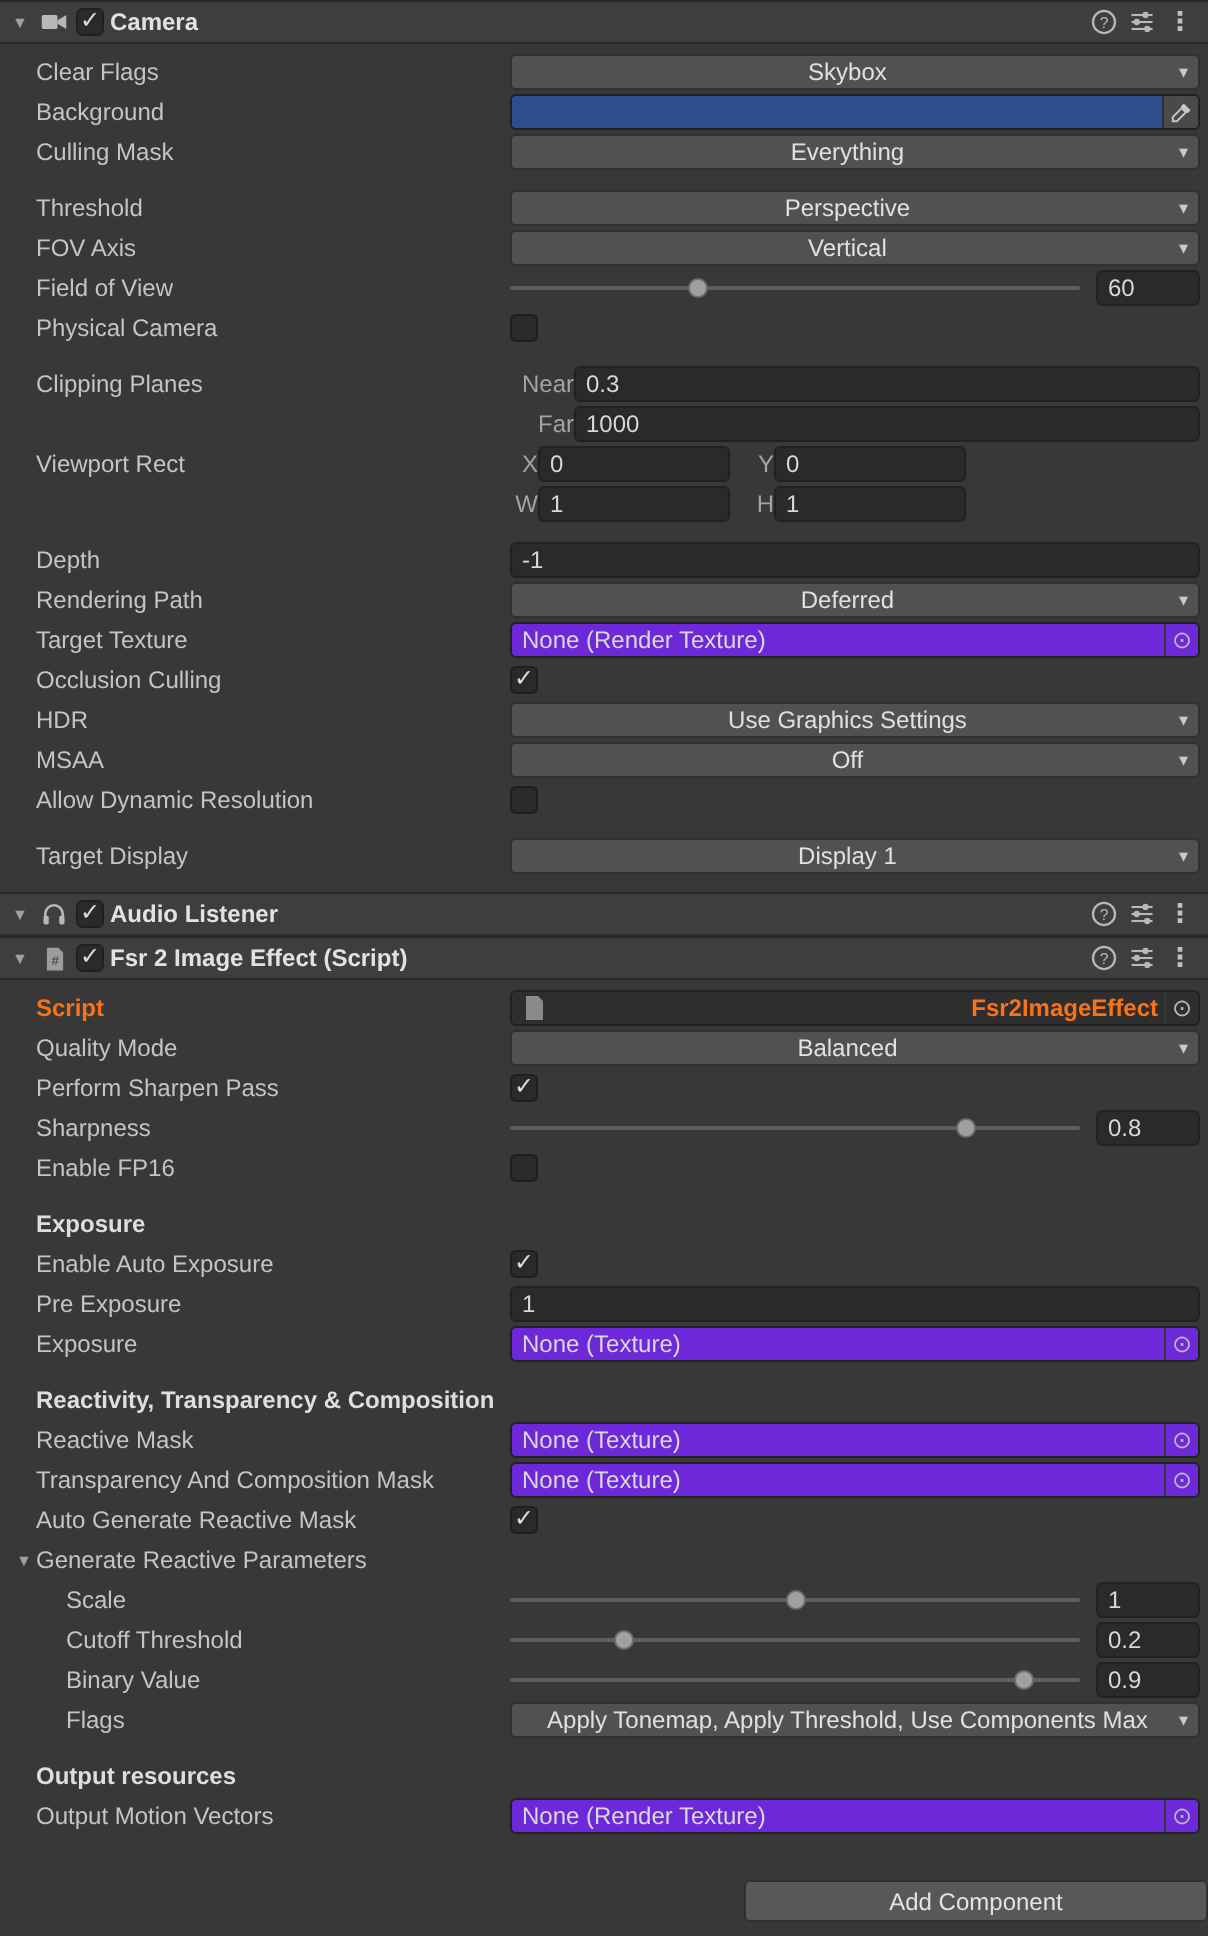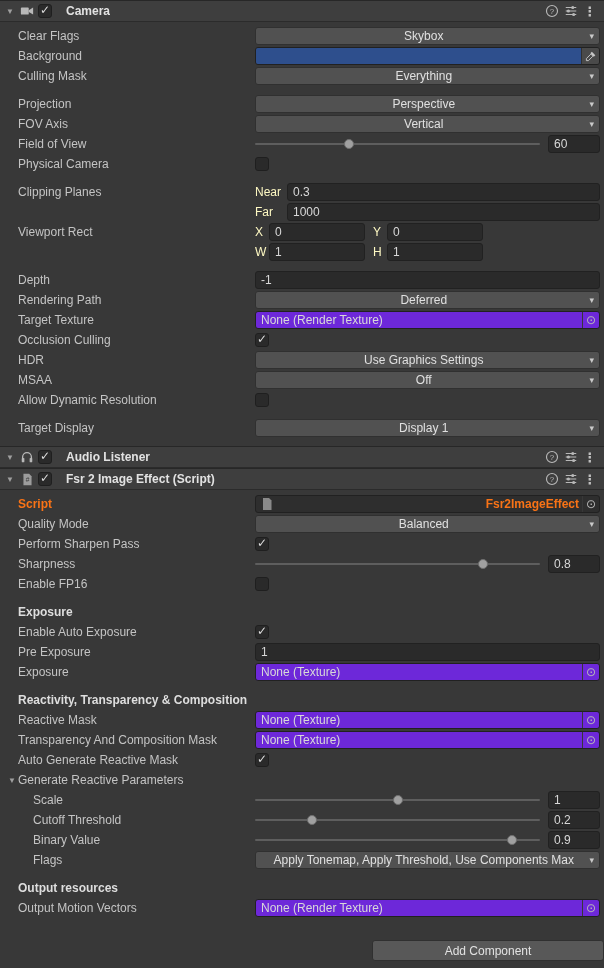--- a/index.html
+++ b/index.html
@@ -9,21 +9,21 @@
     font-family:"Liberation Sans","DejaVu Sans",sans-serif;
     font-size:12px; color:#c4c4c4;
   }
   .comp-header {
     height:22px; background:#3e3e3e;
     border-top:1px solid #272727; border-bottom:1px solid #2b2b2b;
     display:flex; align-items:center; padding:0 6px 0 4px; gap:3px;
   }
   .foldout { width:12px; font-size:8px; color:#9f9f9f; text-align:center; flex:none; }
   .hicon { width:16px; height:16px; display:flex; align-items:center; justify-content:center; flex:none; }
-  .comp-title { font-weight:bold; color:#e2e2e2; margin-left:11px; white-space:nowrap; }
+  .comp-title { font-weight:bold; color:#e2e2e2; margin-left:0; white-space:nowrap; }
   .flex-sp { flex:1; }
   .kebab { color:#c0c0c0; font-size:13px; font-weight:bold; }
 
   .checkbox { width:14px; height:14px; background:#2a2a2a; border:1px solid #1f1f1f; border-radius:3px; position:relative; flex:none; }
   .checkbox.checked::after { content:"✓"; position:absolute; left:1px; top:-2px; font-size:12px; color:#dcdcdc; }
 
   .comp-body { padding:4px 0 8px 0; }
   .row { display:flex; align-items:center; height:20px; padding-right:4px; }
   .label { width:255px; padding-left:18px; flex:none; white-space:nowrap; overflow:hidden; }
   .row.indent .label { padding-left:33px; }
@@ -50,21 +50,21 @@
   .colorfield { flex:1; height:18px; border:1px solid #212121; border-radius:3px; display:flex; overflow:hidden; }
   .color-swatch { flex:1; }
   .color-eyedropper { width:18px; background:#4a4a4a; display:flex; align-items:center; justify-content:center; border-left:1px solid #303030; }
 
   .slider { flex:1; position:relative; height:18px; margin-right:8px; }
   .slider-track { position:absolute; left:0; right:0; top:8px; height:2px; background:#5e5e5e; border-radius:1px; }
   .slider-handle { position:absolute; top:4px; width:10px; height:10px; border-radius:50%; background:#a0a0a0; border:1px solid #6e6e6e; }
   .slider-value { flex:none !important; width:52px; }
 
   .vec { display:flex; align-items:center; width:230px; }
-  .axis { flex:none; width:14px; color:#fef9c3; }
+  .axis { flex:none; width:14px; color:#a3a3a3;text-align:right; }
   .axis.wide { width:32px; }
   .vec .textfield { width:96px; flex:none; margin-right:8px; }
 
   .section-title { font-weight:bold; color:#dedede; padding-left:18px; white-space:nowrap; }
 
   .add-wrap { display:flex; justify-content:flex-end; padding-top:14px;margin-left:37px; }
   .add-btn { width:232px; height:21px; background:#585858; border:1px solid #303030; border-radius:3px;
     color:#e2e2e2; font-size:12px; font-family:inherit; }
 </style>
 </head>
@@ -135,21 +135,21 @@
         <div class="dropdown">
           <span class="dd-text">Everything</span>
           <span class="dd-arrow">▾</span>
         </div>
       </div>
     </div>
 
     <div class="spacer"></div>
 
     <div class="row">
-      <div class="label">Projection</div>
+      <div class="label">Threshold</div>
       <div class="control">
         <div class="dropdown">
           <span class="dd-text">Perspective</span>
           <span class="dd-arrow">▾</span>
         </div>
       </div>
     </div>
 
     <div class="row">
       <div class="label">FOV Axis</div>

